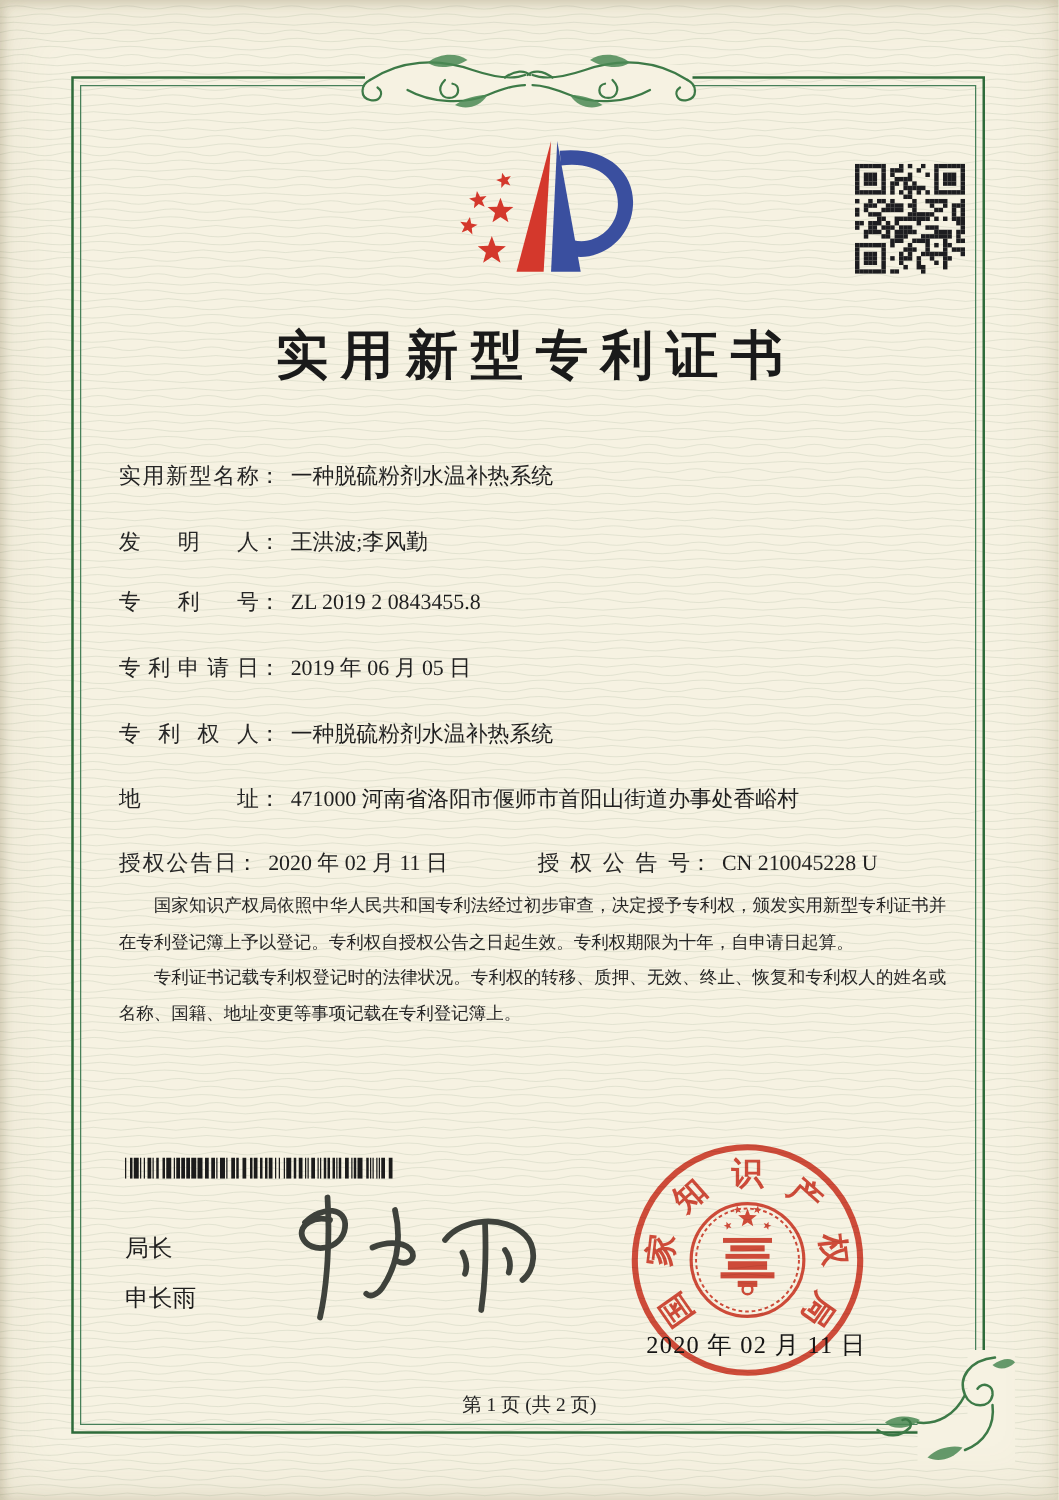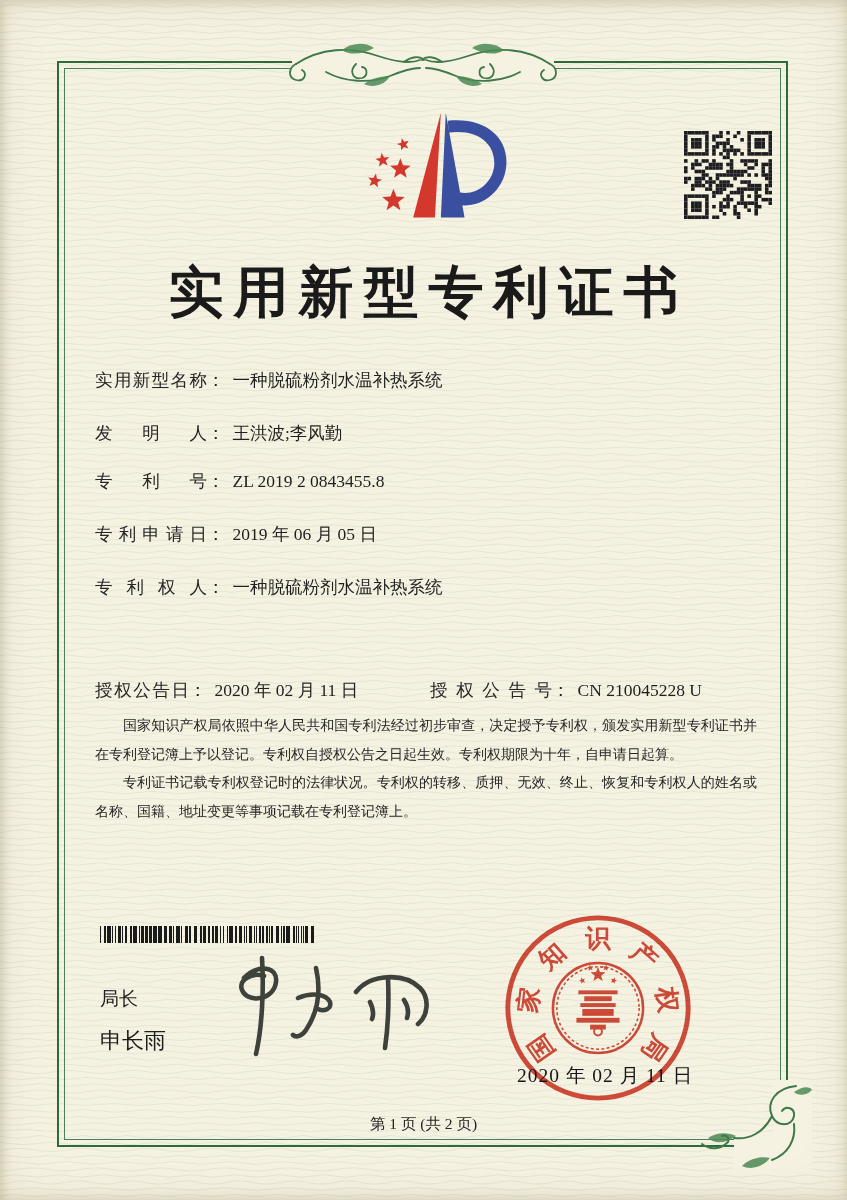--- a/index.html
+++ b/index.html
@@ -13,38 +13,38 @@
         border:2.5px solid #2e6b3a;z-index:1;box-sizing:border-box;}
   .frame-inner{position:absolute;left:5px;top:5px;right:5px;bottom:5px;
         border:1.2px solid #47805a;}
   .orn{position:absolute;z-index:2;}
   #top-ornament{left:286px;top:38px;}
   #corner-flourish{left:700px;top:1080px;}
   .cert-no{position:absolute;left:94px;top:124px;font-size:18px;letter-spacing:1.5px;
         color:#2b2b2b;z-index:3;}
   #logo{position:absolute;left:350px;top:106px;z-index:3;}
   #qr{position:absolute;left:684px;top:131px;z-index:3;}
-  .title{position:absolute;left:58px;top:256px;width:731px;text-align:center;font-size:55px;
+  .title{position:absolute;left:58px;top:256px;width:731px;text-align:center;font-size:42px;
         font-weight:bold;letter-spacing:10px;text-indent:10px;color:#1a1a1a;z-index:3;}
   .frow{position:absolute;left:95px;width:670px;font-size:17.5px;color:#1f1f1f;
         white-space:nowrap;z-index:3;}
   .f-label{display:inline-block;width:112px;text-align:justify;text-align-last:justify;
         color:#262626;vertical-align:bottom;}
   .f-label.wide{width:122px;font-family:Liberation Serif, serif;}
   .f-colon{display:inline-block;}
   .f-value{margin-left:8px;}
   .pair-right{position:absolute;left:335px;top:0;}
   .paras{position:absolute;left:95px;top:712px;width:662px;font-size:14px;line-height:28.5px;
         text-align:justify;color:#262626;z-index:3;}
   .paras p{margin:0;text-indent:2em;}
   #barcode{position:absolute;left:100px;top:926px;width:218px;height:17px;display:flex;
         align-items:stretch;overflow:hidden;z-index:3;}
   #barcode .bar{background:#1b1b1b;flex:none;}
   .signer-title{position:absolute;left:100px;top:986px;font-size:19px;color:#1e1e1e;z-index:3;}
-  .signer-name{position:absolute;left:100px;top:1026px;font-size:22px;color:#1e1e1e;z-index:3;}
+  .signer-name{position:absolute;left:100px;top:1026px;font-size:19px;color:#1e1e1e;z-index:3;}
   #signature{position:absolute;left:218px;top:948px;z-index:3;}
   #seal{position:absolute;left:500px;top:910px;z-index:4;mix-blend-mode:multiply;opacity:.9;}
   .seal-date{position:absolute;left:517px;top:1062px;font-size:19.5px;letter-spacing:1px;
         color:#151515;z-index:5;}
   .page-info{position:absolute;left:58px;top:1114px;width:731px;text-align:center;
         font-size:15.5px;color:#242424;z-index:3;}
   .back-note{position:absolute;left:0;top:1162px;width:847px;text-align:center;
         font-size:17px;color:#242424;z-index:3;}
 </style>
 </head>
@@ -601,20 +601,23 @@
   </div>
   <div class="frow" style="top:469px">
     <span class="f-label">专利号</span><span class="f-colon">：</span><span class="f-value">ZL 2019 2 0843455.8</span>
   </div>
   <div class="frow" style="top:522px">
     <span class="f-label">专利申请日</span><span class="f-colon">：</span><span class="f-value">2019 年 06 月 05 日</span>
   </div>
   <div class="frow" style="top:575px">
     <span class="f-label">专利权人</span><span class="f-colon">：</span><span class="f-value">一种脱硫粉剂水温补热系统</span>
   </div>
+  <div class="frow" style="top:627px">
+    <span class="f-label">地址</span><span class="f-colon">：</span><span class="f-value">471000 河南省洛阳市偃师市首阳山街道办事处香峪村</span>
+  </div>
   <div class="frow" style="top:678px">
     <span class="f-label" style="width:94px">授权公告日</span><span class="f-colon">：</span><span class="f-value">2020 年 02 月 11 日</span>
     <span class="pair-right">
       <span class="f-label wide">授权公告号</span><span class="f-colon">：</span><span class="f-value">CN 210045228 U</span>
     </span>
   </div>
 
   <div class="paras">
     <p>国家知识产权局依照中华人民共和国专利法经过初步审查，决定授予专利权，颁发实用新型专利证书并在专利登记簿上予以登记。专利权自授权公告之日起生效。专利权期限为十年，自申请日起算。</p>
     <p>专利证书记载专利权登记时的法律状况。专利权的转移、质押、无效、终止、恢复和专利权人的姓名或名称、国籍、地址变更等事项记载在专利登记簿上。</p>

